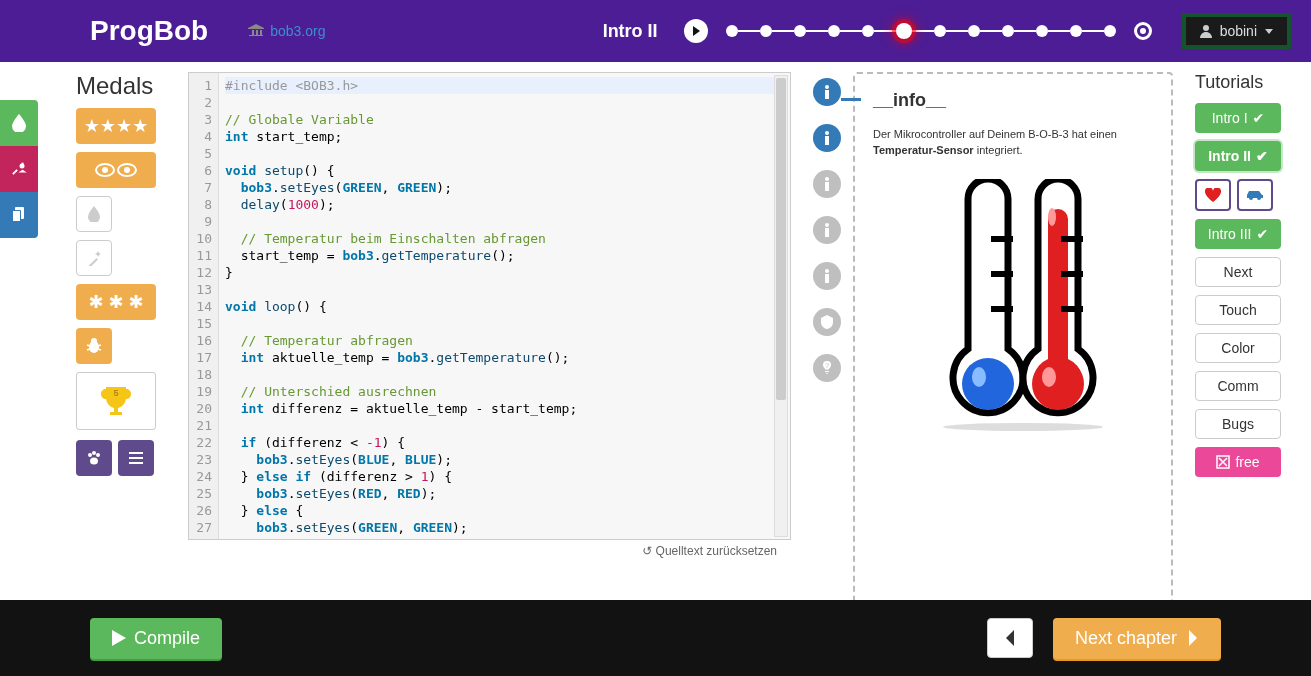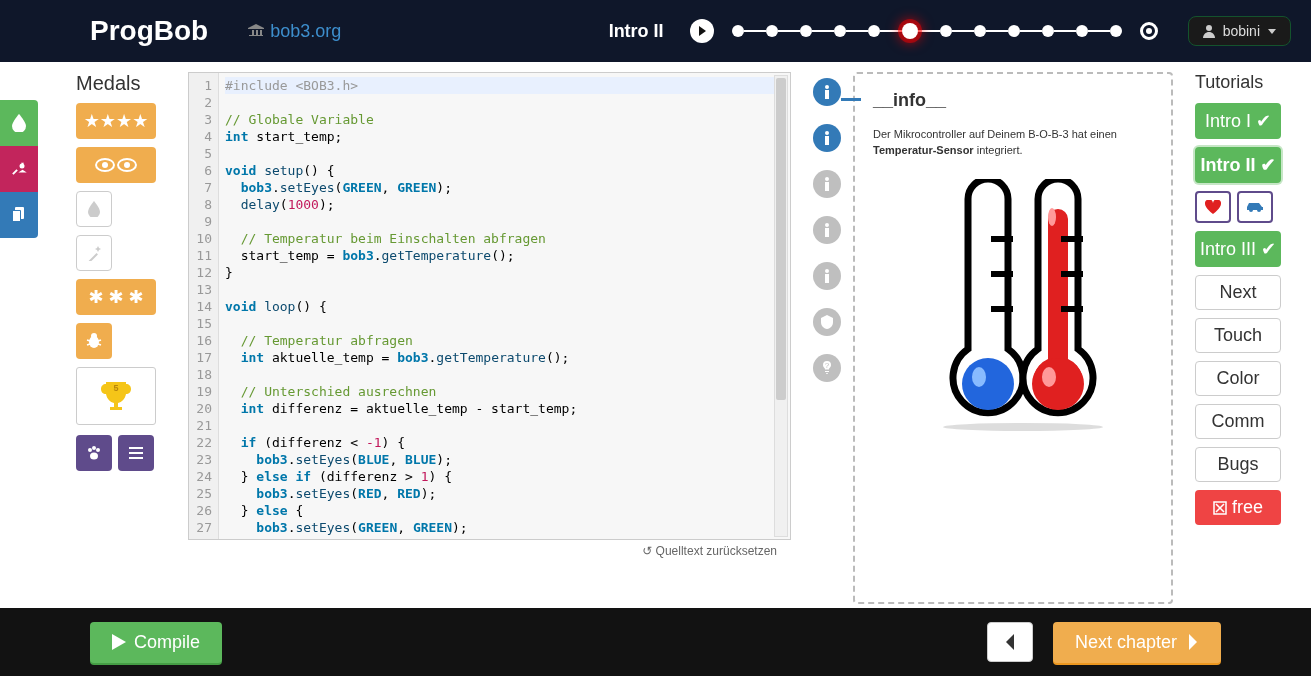--- a/index.html
+++ b/index.html
@@ -1,47 +1,47 @@
 <!DOCTYPE html>
 <html><head>
 <meta charset="utf-8">
 <style>
 * { box-sizing: border-box; margin: 0; padding: 0; }
 body { font-family: -apple-system, BlinkMacSystemFont, "Segoe UI", Helvetica, Arial, sans-serif; background: #fff; width: 1311px; height: 676px; overflow: hidden; }
 
 
-.header { background: #0f172a; height: 62px; display: flex; align-items: center; padding: 0 20px; color: #fff; }
+.header { background: #4c1d95; height: 62px; display: flex; align-items: center; padding: 0 20px; color: #fff; }
 .brand { font-size: 28px; font-weight: bold; margin-left: 70px; margin-right: 40px; }
-.site-link { display: flex; align-items: center; color: #3d8ecc; text-decoration: none; font-size: 18px; gap: 6px; }
+.site-link { display: flex; align-items: center; color: #3d8ecc; text-decoration: none; font-size: 14px; gap: 6px; }
 .site-link svg { width: 16px; height: 14px; }
 .chapter-area { margin-left: auto; display: flex; align-items: center; gap: 18px; margin-right: 30px; }
 .chapter-label { color: #fff; font-size: 18px; font-weight: 600; margin-right: 8px; }
 .step-start { width: 24px; height: 24px; border-radius: 50%; background: #fff; display: flex; align-items: center; justify-content: center; }
 .step-dots { display: flex; align-items: center; gap: 0; }
 .step-dot { width: 12px; height: 12px; border-radius: 50%; background: #fff; position: relative; }
 .step-line { width: 22px; height: 2px; background: #fff; }
 .step-dot.current { width: 16px; height: 16px; box-shadow: 0 0 0 4px rgba(255,0,0,0.45), 0 0 12px 4px rgba(255,0,0,0.6); }
 .step-end { width: 18px; height: 18px; border: 3px solid #fff; border-radius: 50%; position: relative; }
 .step-end::after { content:''; position:absolute; width:6px; height:6px; background:#fff; border-radius:50%; top:3px; left:3px; }
-.user-btn { border: 1px solid #14532d; border-radius: 8px; background: #1a1a1a; color: #ddd; padding: 6px 14px; display: flex; align-items: center; gap: 8px; cursor: pointer; font-size: 14px; }
+.user-btn { border: 4px solid #14532d; border-radius: 0; background: #1a1a1a; color: #ddd; padding: 6px 14px; display: flex; align-items: center; gap: 8px; cursor: pointer; font-size: 14px; }
 .caret { width:0; height:0; border-left:4px solid transparent; border-right:4px solid transparent; border-top:5px solid #ccc; }
 
 
 .side-tabs { position: absolute; left: 0; top: 100px; display: flex; flex-direction: column; }
 .side-tab { width: 38px; height: 46px; display: flex; align-items: center; justify-content: center; color: #fff; cursor: pointer; }
 .side-tab.green { background: #5cb85c; border-top-right-radius: 4px; }
 .side-tab.pink { background: #c2255c; }
 .side-tab.blue { background: #337ab7; border-bottom-right-radius: 4px; }
 
 
 .main { display: flex; padding: 10px 30px 0 76px; gap: 22px; height: 542px; }
 
 
 .medals-col { width: 90px; flex-shrink: 0; }
-.medals-title { font-size: 20px; color: #333; margin-bottom: 8px; font-weight: 500; }
+.medals-title { font-size: 24px; color: #333; margin-bottom: 8px; font-weight: 500; }
 .medal { width: 80px; height: 36px; border-radius: 4px; margin-bottom: 8px; display: flex; align-items: center; justify-content: center; color: #fff; font-size: 18px; }
 .medal.orange { background: #f0ad4e; }
 .medal.gray { background: #fff; border: 1px solid #ccc; color: #bbb; }
 .medal.small { width: 36px; height: 36px; }
 .medal-row { display: flex; gap: 6px; margin-top: 10px; }
 .medal.purple { background: #5f4b8b; }
 .trophy-box { width: 80px; height: 58px; border: 1px solid #ccc; border-radius: 3px; display:flex; align-items:center; justify-content:center; position:relative; margin-bottom: 4px;}
 
 
 .editor-col { flex: 1; min-width: 0; }
@@ -69,30 +69,30 @@
 .info-bullet.inactive { background: #bfbfbf; }
 .bullet-connector { position:absolute; top: 20px; left:28px; width:20px; height:3px; background:#337ab7; }
 .info-panel { flex: 1; border: 2px dashed #bbb; border-radius: 4px; padding: 16px 18px; }
 .info-title { font-size: 18px; font-weight: 600; color: #333; margin-bottom: 16px; }
 .info-text { font-size: 11px; color: #333; line-height: 1.45; }
 .thermo-svg { width: 100%; margin-top: 20px; display:flex; justify-content:center; }
 
 
 .tutorials-col { width: 86px; flex-shrink: 0; }
 .tutorials-title { font-size: 18px; color: #333; margin-bottom: 10px; font-weight: 500; }
-.tut-btn { display: flex; align-items: center; justify-content: center; gap: 5px; border-radius: 4px; padding: 6px 8px; font-size: 18px; margin-bottom: 8px; cursor: pointer; border: 1px solid transparent; white-space: nowrap; }
+.tut-btn { display: flex; align-items: center; justify-content: center; gap: 5px; border-radius: 4px; padding: 6px 8px; font-size: 14px; margin-bottom: 8px; cursor: pointer; border: 1px solid transparent; white-space: nowrap; }
 .tut-btn.green { background: #5cb85c; color: #fff; }
 .tut-btn.green.current { box-shadow: 0 0 0 2px rgba(92,184,92,0.35); font-weight: 600; }
 .tut-btn.white { background: #fff; color: #333; border-color: #ccc; }
-.tut-btn.purple { background: #ef4444; color: #fff; }
+.tut-btn.purple { background: #ec4899; color: #fff; }
 .tut-row { display:flex; gap:6px; margin-bottom:8px; }
 .tut-sq { width:36px; height:32px; border:2px solid #5f4b8b; border-radius:4px; display:flex; align-items:center; justify-content:center; cursor:pointer; }
 
 
-.footer { position: absolute; bottom: 0; left: 0; right: 0; height: 68px; background: #121212; display: flex; align-items: center; padding: 0 90px; }
+.footer { position: absolute; bottom: 0; left: 0; right: 0; height: 76px; background: #121212; display: flex; align-items: center; padding: 0 90px; }
 .compile-btn { background: #5cb85c; color: #fff; border: none; border-radius: 4px; padding: 10px 22px; font-size: 18px; display: flex; align-items: center; gap: 8px; cursor: pointer; box-shadow: 0 2px 0 #449d44; }
 .footer-right { margin-left: auto; display: flex; gap: 20px; align-items: center; }
 .back-btn { background: #fff; border: 1px solid #ccc; border-radius: 4px; width: 46px; height: 40px; display:flex; align-items:center; justify-content:center; cursor:pointer; }
 .next-btn { background: #f0ad4e; color: #fff; border: none; border-radius: 4px; padding: 10px 22px; font-size: 18px; display:flex; align-items:center; gap:10px; cursor:pointer; box-shadow: 0 2px 0 #ec971f; }
 
 .icon { display: inline-flex; }
 </style>
 </head>
 <body>
 

